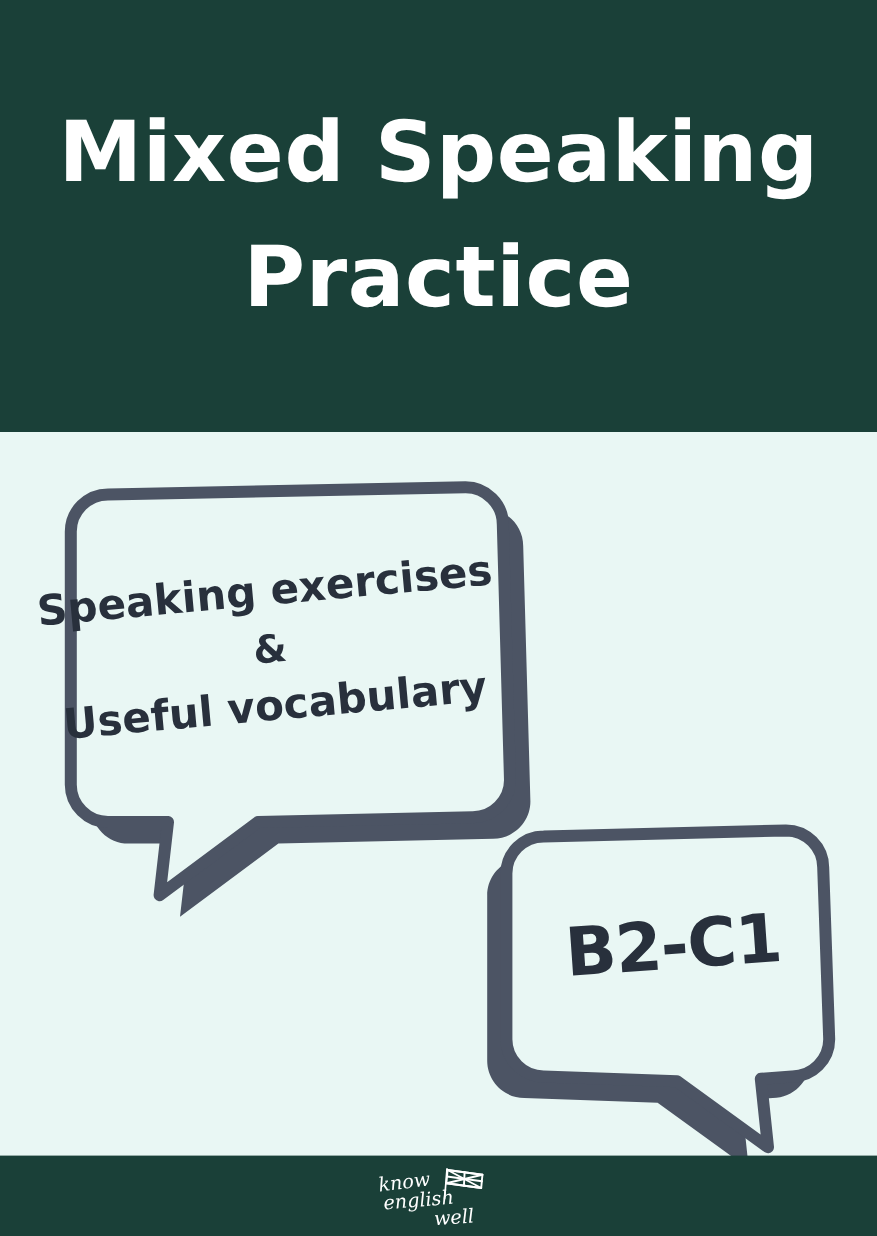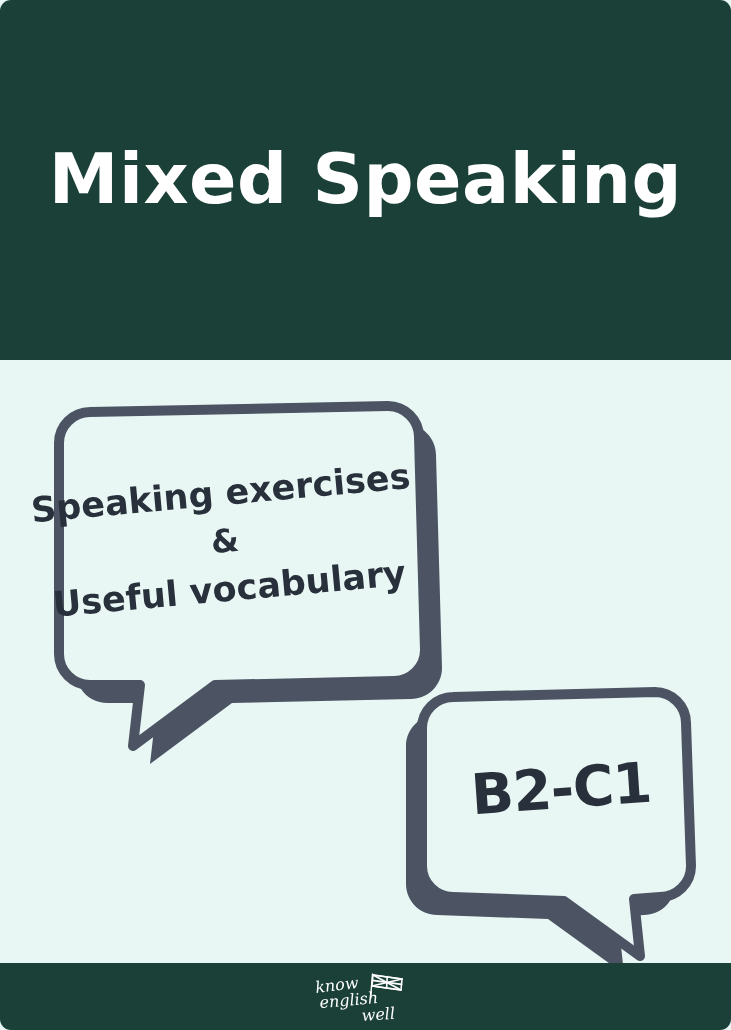--- a/index.html
+++ b/index.html
@@ -13,21 +13,20 @@
     font-family: "Liberation Sans", sans-serif;
     background: #e9f7f4;
   }
 
   .page {
     position: relative;
     width: 731px;
     height: 1030px;
     background: #e9f7f4;
     overflow: hidden;
-    border-radius: 11px;
   }
 
   
   .header-band {
     position: absolute;
     left: 0;
     top: 0;
     width: 731px;
     height: 360px;
     background: #1a4038;
@@ -153,20 +152,21 @@
     font-size: 16px;
   }
 </style>
 </head>
 <body>
 
 <div class="page">
 
   <div class="header-band">
     <div class="title-line">Mixed Speaking</div>
+    <div class="title-line">Practice</div>
   </div>
 
   <div class="body-area">
 
     <div class="bubble-one">
       <svg viewBox="0 0 420 345" xmlns="http://www.w3.org/2000/svg">
 
         <path d="M45 45
                  C45 28 59 14 76 14
                  L374 8

